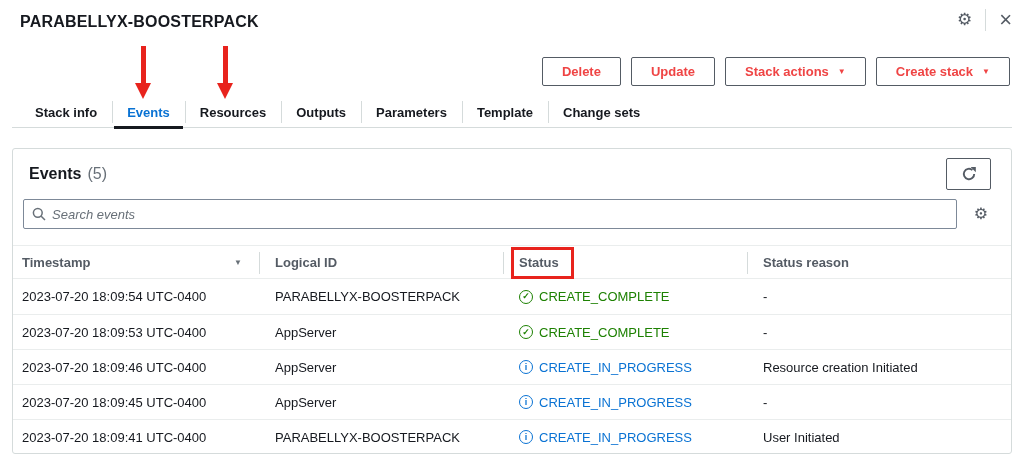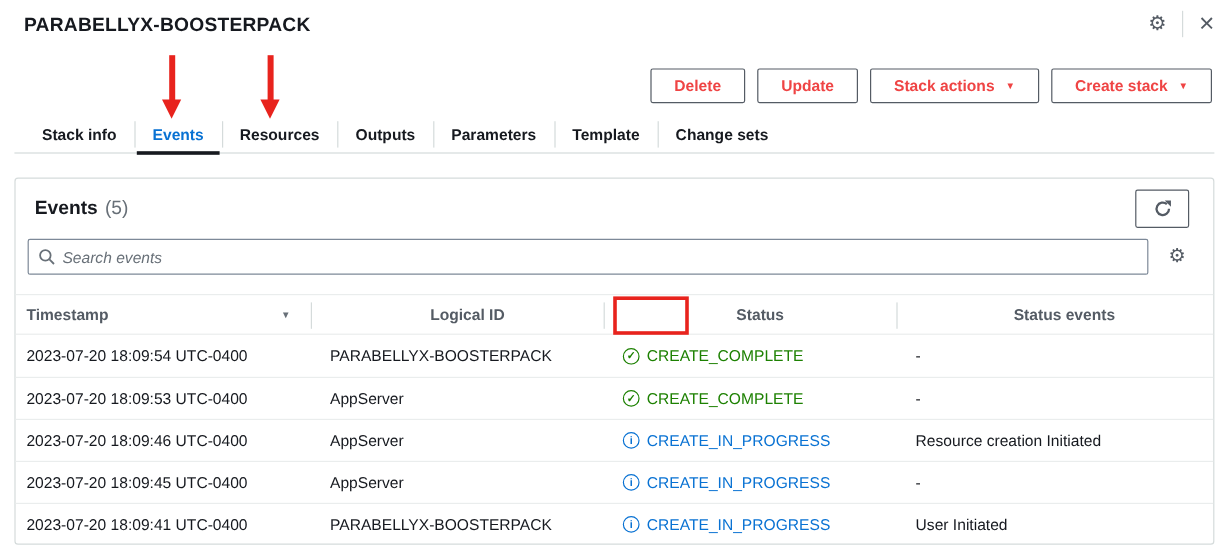--- a/index.html
+++ b/index.html
@@ -54,21 +54,21 @@
                 display:flex; align-items:center; padding:0 8px; gap:6px; }
   .search-box input { border:none; outline:none; flex:1; font-size:13px; font-style:italic; color:#16191f;
                       font-family:"Liberation Sans", sans-serif; background:transparent; }
   .search-box input::placeholder { color:#687078; font-style:italic; opacity:1; }
   .prefs-gear { font-size:16px; color:#545b64; margin:0 13px 0 17px; cursor:pointer; line-height:1; }
 
   
   .thead { margin-top:16px; height:34px; display:flex; align-items:center;
            border-top:1px solid #eaeded; border-bottom:1px solid #eaeded;
            font-size:13px; font-weight:700; color:#545b64; }
-  .hc { position:relative; height:100%; display:flex; align-items:center;justify-content:center; }
+  .hc { position:relative; height:100%; display:flex; align-items:center; }
   .hc:not(:last-child)::after { content:""; position:absolute; right:0; top:6px; height:22px; width:1px; background:#d5dbdb; }
   .c1 { width:247px; padding-left:9px; }
   .c2 { width:244px; padding-left:15px; }
   .c3 { width:244px; padding-left:15px; }
   .c4 { flex:1; padding-left:15px; }
   .sort-ic { margin-left:auto; margin-right:18px; font-size:8px; color:#687078; }
 
   .trow { height:35px; display:flex; align-items:center; font-size:13px; color:#16191f; }
   .trow + .trow { border-top:1px solid #eaeded; }
   .cell { overflow:hidden; white-space:nowrap; }
@@ -170,21 +170,21 @@
       <span class="sort-ic">▼</span>
     </div>
     <div class="hc c2">
       <span>Logical ID</span>
     </div>
     <div class="hc c3">
       <span>Status</span>
       <div class="ann-box"></div>
     </div>
     <div class="hc c4">
-      <span>Status events</span>
+      <span>Status reason</span>
     </div>
   </div>
 
   <div class="tbody">
       <div class="trow">
       <div class="cell c1 ts">2023-07-20 18:09:54 UTC-0400</div>
       <div class="cell c2 lid">PARABELLYX-BOOSTERPACK</div>
       <div class="cell c3 status-cell success">
         <span class="sicon">✓</span>
         <span class="stext">CREATE_COMPLETE</span>

